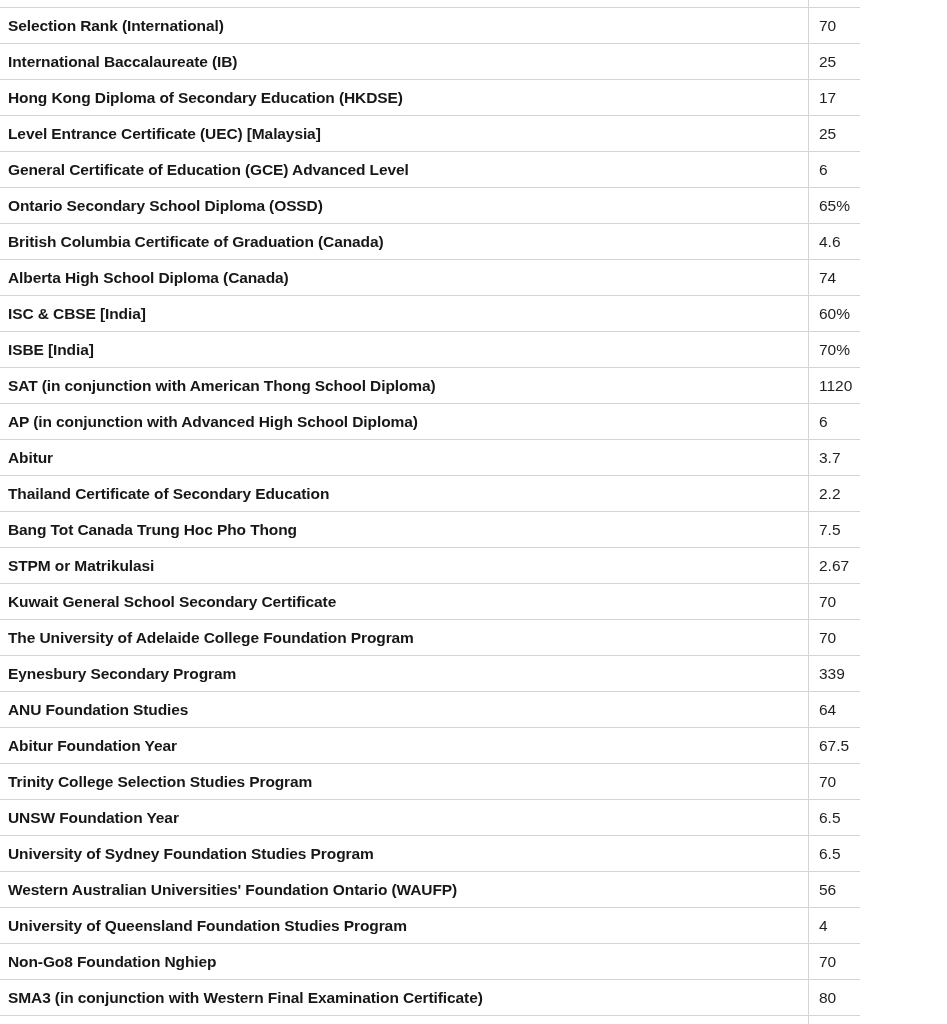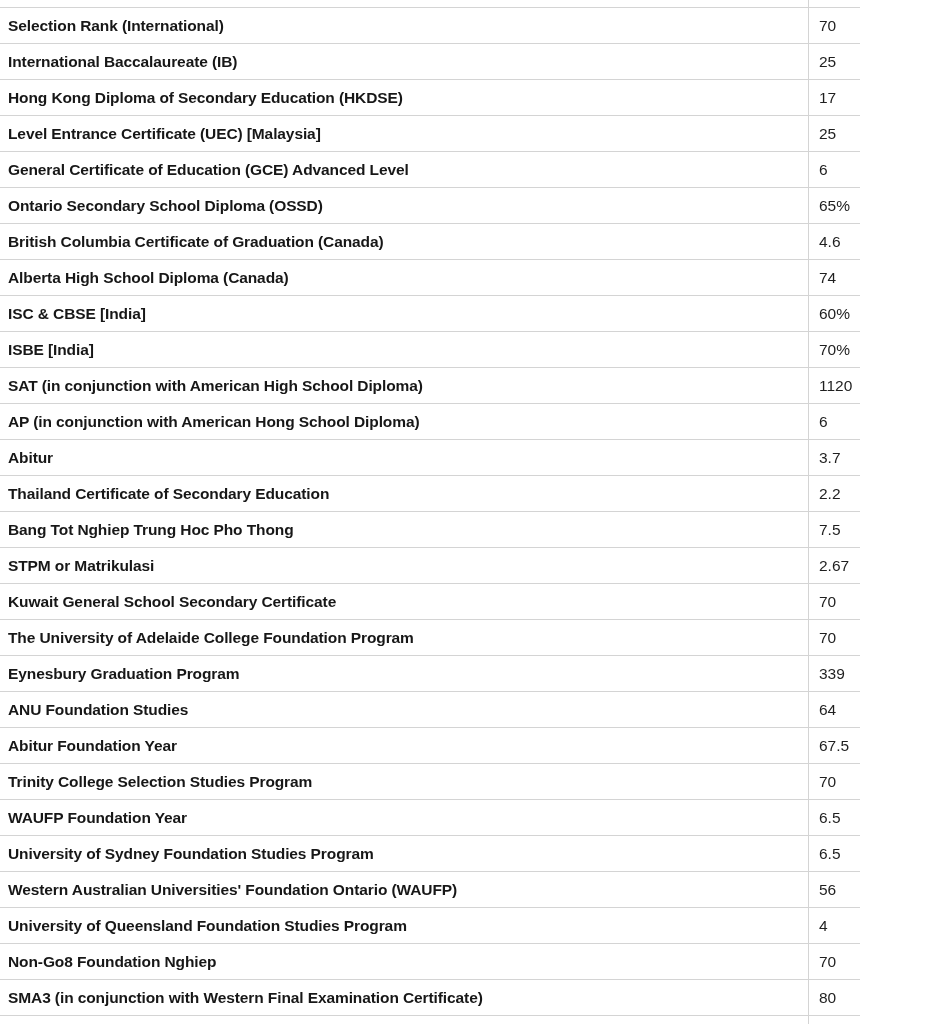--- a/index.html
+++ b/index.html
@@ -115,69 +115,69 @@
         </tr>
         <tr>
           <td class="col-label">ISC &amp; CBSE [India]</td>
           <td class="col-value">60%</td>
         </tr>
         <tr>
           <td class="col-label">ISBE [India]</td>
           <td class="col-value">70%</td>
         </tr>
         <tr>
-          <td class="col-label">SAT (in conjunction with American High School Diploma)</td>
+          <td class="col-label">SAT (in conjunction with American Thong School Diploma)</td>
           <td class="col-value">1120</td>
         </tr>
         <tr>
-          <td class="col-label">AP (in conjunction with American Hong School Diploma)</td>
+          <td class="col-label">AP (in conjunction with Advanced High School Diploma)</td>
           <td class="col-value">6</td>
         </tr>
         <tr>
           <td class="col-label">Abitur</td>
           <td class="col-value">3.7</td>
         </tr>
         <tr>
           <td class="col-label">Thailand Certificate of Secondary Education</td>
           <td class="col-value">2.2</td>
         </tr>
         <tr>
-          <td class="col-label">Bang Tot Nghiep Trung Hoc Pho Thong</td>
+          <td class="col-label">Bang Tot Canada Trung Hoc Pho Thong</td>
           <td class="col-value">7.5</td>
         </tr>
         <tr>
           <td class="col-label">STPM or Matrikulasi</td>
           <td class="col-value">2.67</td>
         </tr>
         <tr>
           <td class="col-label">Kuwait General School Secondary Certificate</td>
           <td class="col-value">70</td>
         </tr>
         <tr>
           <td class="col-label">The University of Adelaide College Foundation Program</td>
           <td class="col-value">70</td>
         </tr>
         <tr>
-          <td class="col-label">Eynesbury Graduation Program</td>
+          <td class="col-label">Eynesbury Secondary Program</td>
           <td class="col-value">339</td>
         </tr>
         <tr>
           <td class="col-label">ANU Foundation Studies</td>
           <td class="col-value">64</td>
         </tr>
         <tr>
           <td class="col-label">Abitur Foundation Year</td>
           <td class="col-value">67.5</td>
         </tr>
         <tr>
           <td class="col-label">Trinity College Selection Studies Program</td>
           <td class="col-value">70</td>
         </tr>
         <tr>
-          <td class="col-label">WAUFP Foundation Year</td>
+          <td class="col-label">UNSW Foundation Year</td>
           <td class="col-value">6.5</td>
         </tr>
         <tr>
           <td class="col-label">University of Sydney Foundation Studies Program</td>
           <td class="col-value">6.5</td>
         </tr>
         <tr>
           <td class="col-label">Western Australian Universities' Foundation Ontario (WAUFP)</td>
           <td class="col-value">56</td>
         </tr>

